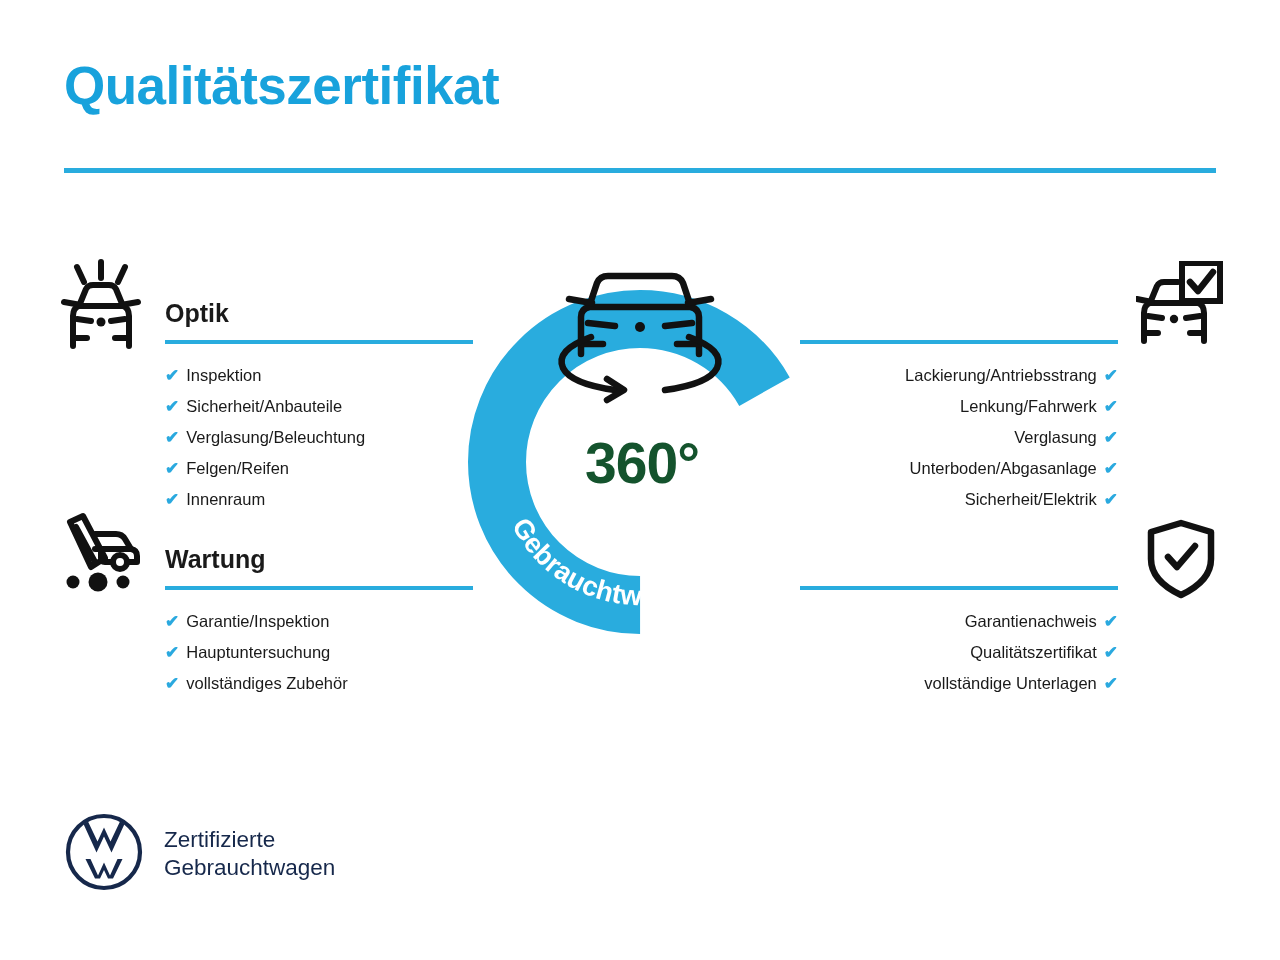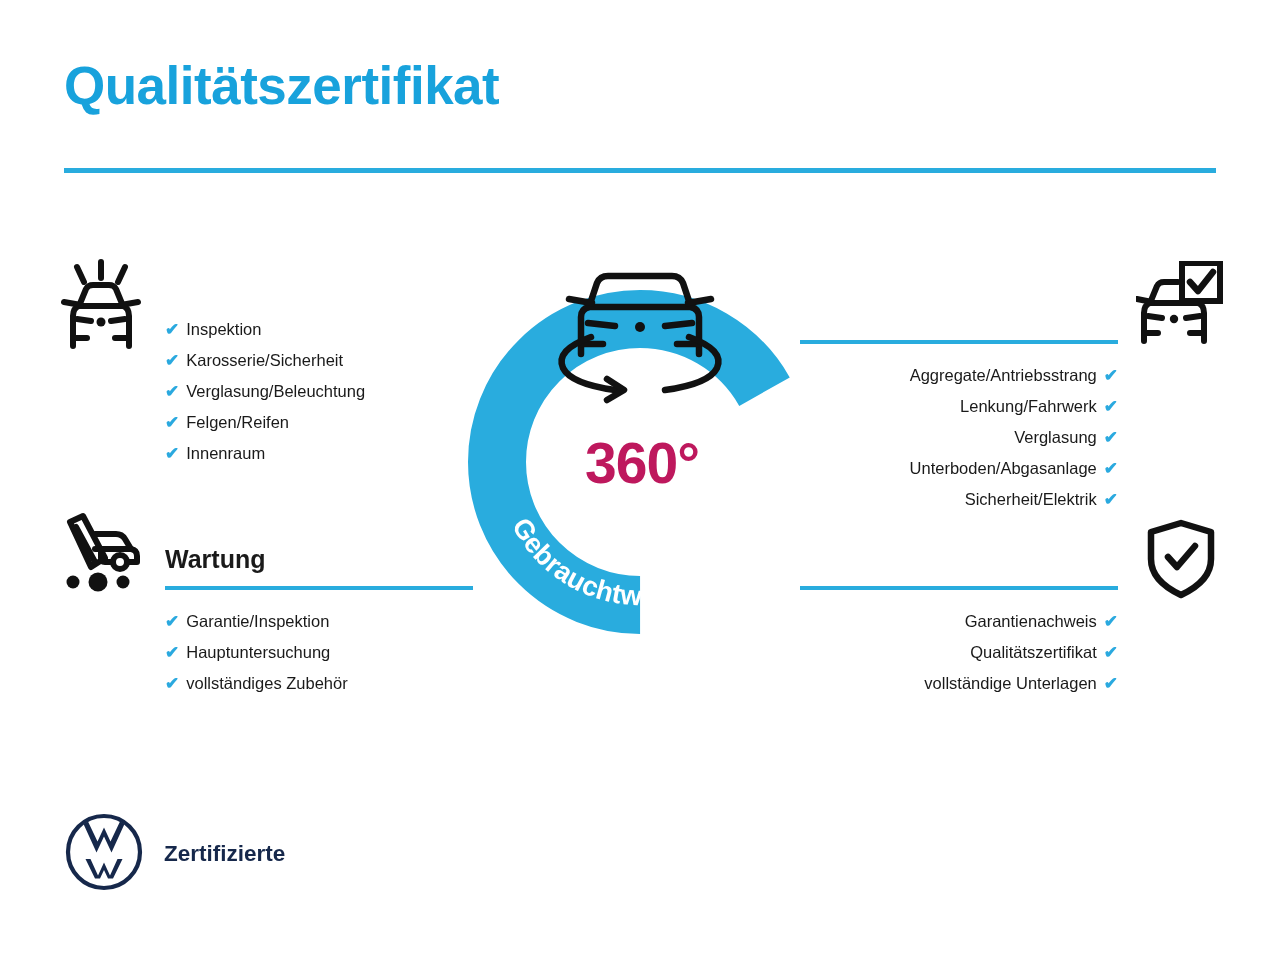--- a/index.html
+++ b/index.html
@@ -116,38 +116,38 @@
     width: 370px;
     height: 390px;
     display: flex;
     align-items: center;
     justify-content: center;
     pointer-events: none;
   }
   .badge-center span {
     font-size: 57px;
     font-weight: bold;
-    color: #be185d;
+    color: #14532d;
     letter-spacing: -1px;
     transform: translate(2px, 18px);
   }
 
   
   #footer {
     position: absolute;
     left: 64px;
     top: 812px;
     display: flex;
     align-items: center;
   }
   #footer .vw-mark { flex: 0 0 auto; }
   #footer .vw-text {
     margin-left: 20px;
     font-size: 22.5px;
-    font-weight: bold;
+    font-weight: normal;
     color: #16284B;
     line-height: 28px;
     white-space: nowrap;
   }
 </style>
 </head>
 <body>
 
 <div class="page">
 
@@ -250,28 +250,32 @@
         <path d="M152 129 L169 140 L152 150"></path>
       </g>
       <circle cx="185" cy="77" r="5" fill="#111111"></circle>
     </svg>
     <div class="badge-center">
       <span>360°</span>
     </div>
   </div>
 
   <div class="block left" id="block-optik">
+    <div class="block-head">
+      <div class="heading">Optik</div>
+      <div class="head-rule"></div>
+    </div>
     <div class="items">
       <div class="item">
         <span class="check">✔</span>
         <span>Inspektion</span>
       </div>
       <div class="item">
         <span class="check">✔</span>
-        <span>Karosserie/Sicherheit</span>
+        <span>Sicherheit/Anbauteile</span>
       </div>
       <div class="item">
         <span class="check">✔</span>
         <span>Verglasung/Beleuchtung</span>
       </div>
       <div class="item">
         <span class="check">✔</span>
         <span>Felgen/Reifen</span>
       </div>
       <div class="item">
@@ -301,21 +305,21 @@
       </div>
     </div>
   </div>
 
   <div class="block right" id="block-technik">
     <div class="block-head">
       <div class="head-rule"></div>
     </div>
     <div class="items">
       <div class="item">
-        <span>Aggregate/Antriebsstrang</span>
+        <span>Lackierung/Antriebsstrang</span>
         <span class="check">✔</span>
       </div>
       <div class="item">
         <span>Lenkung/Fahrwerk</span>
         <span class="check">✔</span>
       </div>
       <div class="item">
         <span>Verglasung</span>
         <span class="check">✔</span>
       </div>
@@ -353,16 +357,17 @@
   <div id="footer">
     <div class="vw-mark">
       <svg width="80" height="80" viewBox="0 0 80 80">
         <circle cx="40" cy="40" r="36" fill="none" stroke="#16284B" stroke-width="4.2"></circle>
         <path d="M40 15.5 L46.5 29.5 L56 9.5 L60.5 12 L47.5 40.5 L40 24.5 L32.5 40.5 L19.5 12 L24 9.5 L33.5 29.5 Z" fill="#16284B"></path>
         <path d="M21.5 47 L31 66.5 L36 66.5 L40 58 L44 66.5 L49 66.5 L58.5 47 L53.5 47 L46 63.5 L40 50.5 L34 63.5 L26.5 47 Z" fill="#16284B"></path>
       </svg>
     </div>
     <div class="vw-text">
       <div>Zertifizierte</div>
+      <div>Gebrauchtwagen</div>
     </div>
   </div>
 
 </div>
 
 </body></html>

